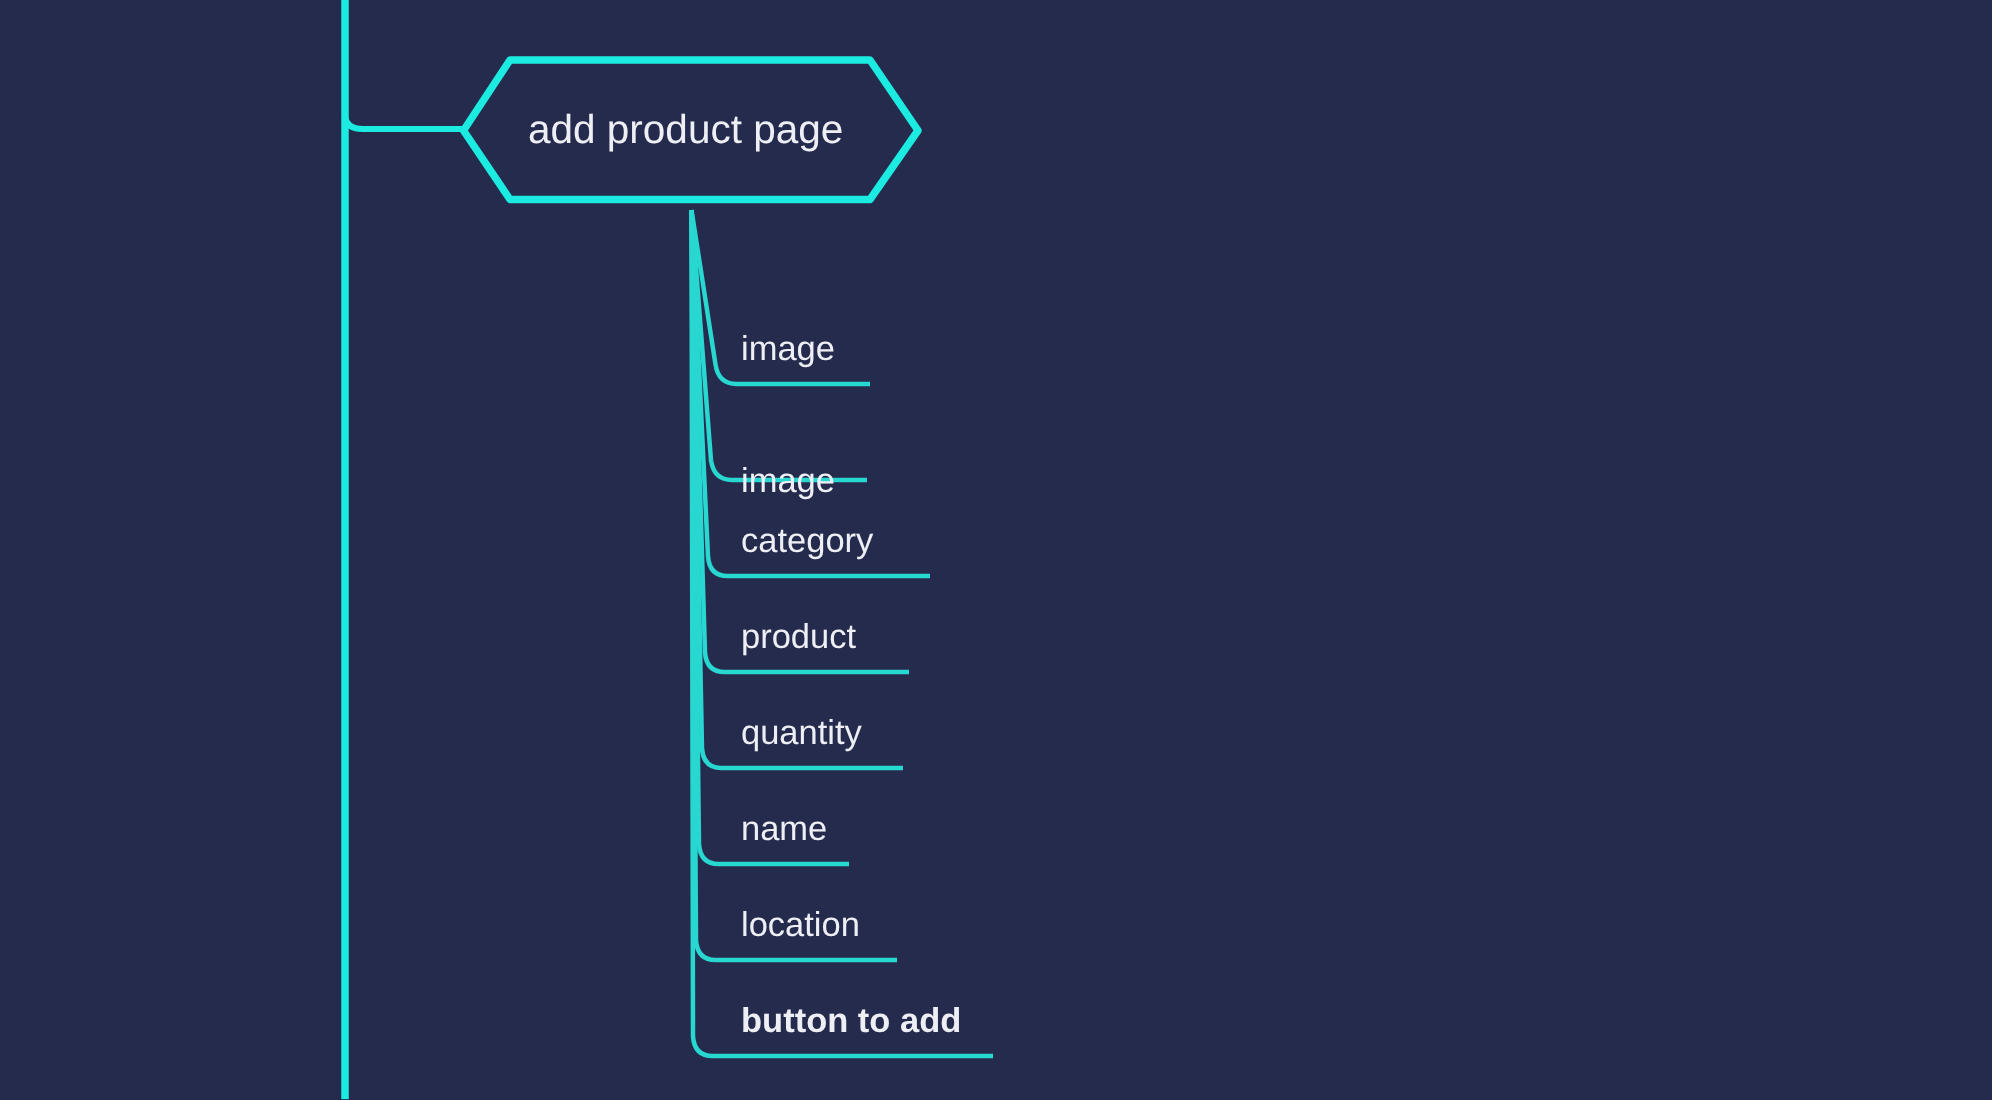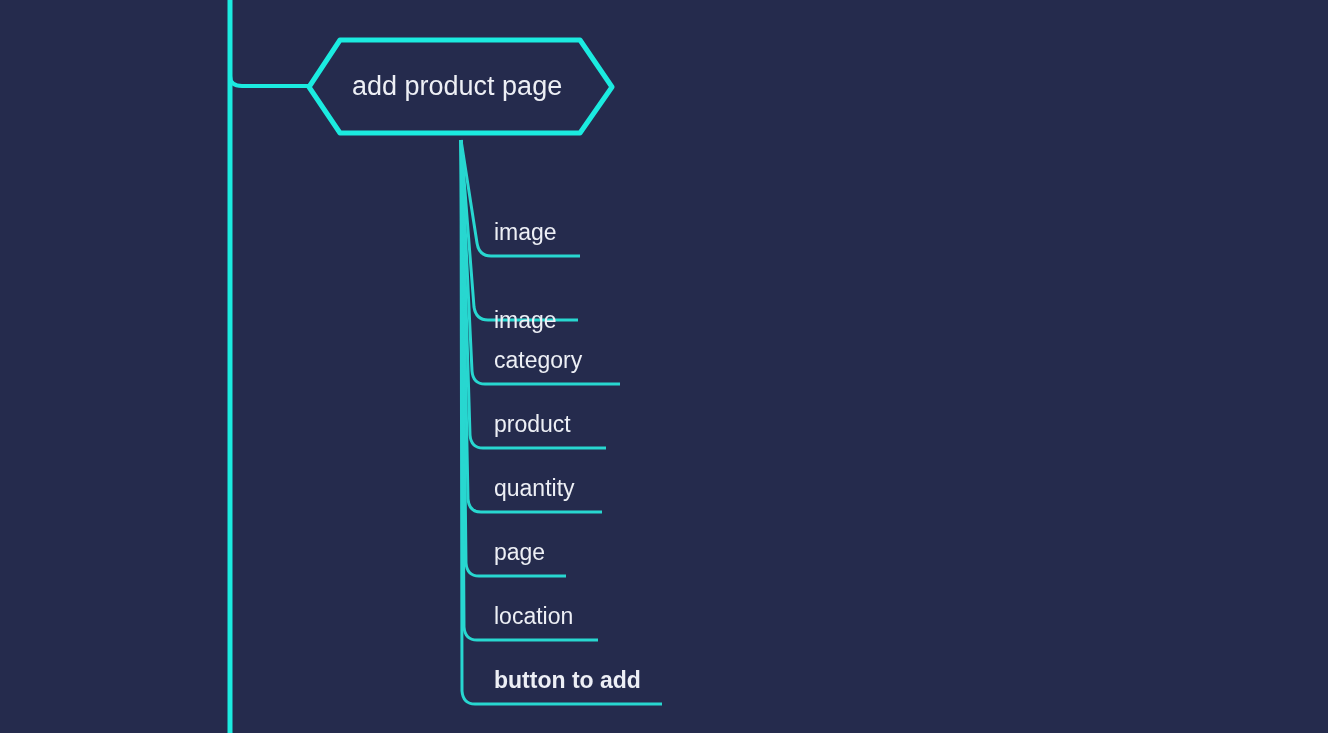--- a/index.html
+++ b/index.html
@@ -73,19 +73,19 @@
   <div class="node-label leaf-label" style="left:494px; top:221px;">image</div>
 
   <div class="node-label leaf-label" style="left:494px; top:285px;margin-top:24px;">image</div>
 
   <div class="node-label leaf-label" style="left:494px; top:349px;">category</div>
 
   <div class="node-label leaf-label" style="left:494px; top:413px;">product</div>
 
   <div class="node-label leaf-label" style="left:494px; top:477px;">quantity</div>
 
-  <div class="node-label leaf-label" style="left:494px; top:541px;">page</div>
+  <div class="node-label leaf-label" style="left:494px; top:541px;">name</div>
 
   <div class="node-label leaf-label" style="left:494px; top:605px;">location</div>
 
   <div class="node-label leaf-label" style="left:494px; top:669px;font-weight:bold;">button to add</div>
 
 </div>
 
 </body></html>

